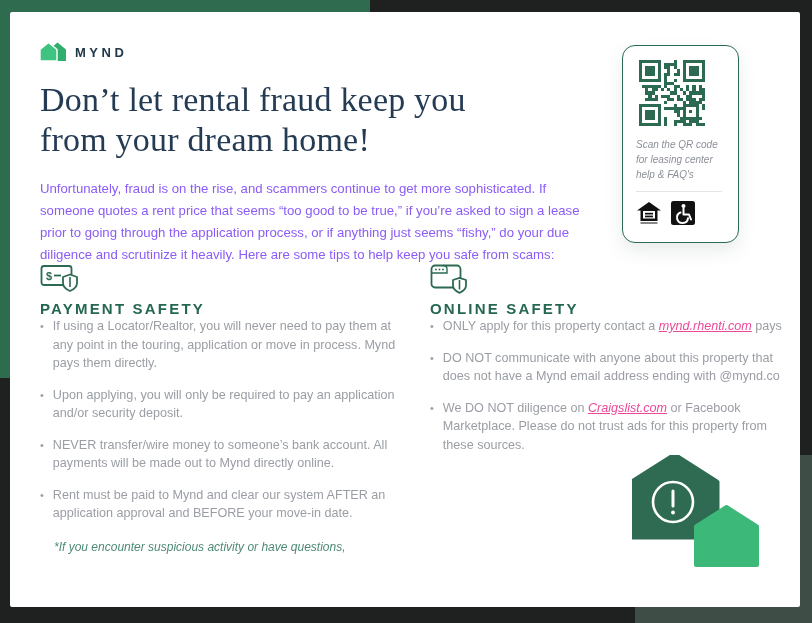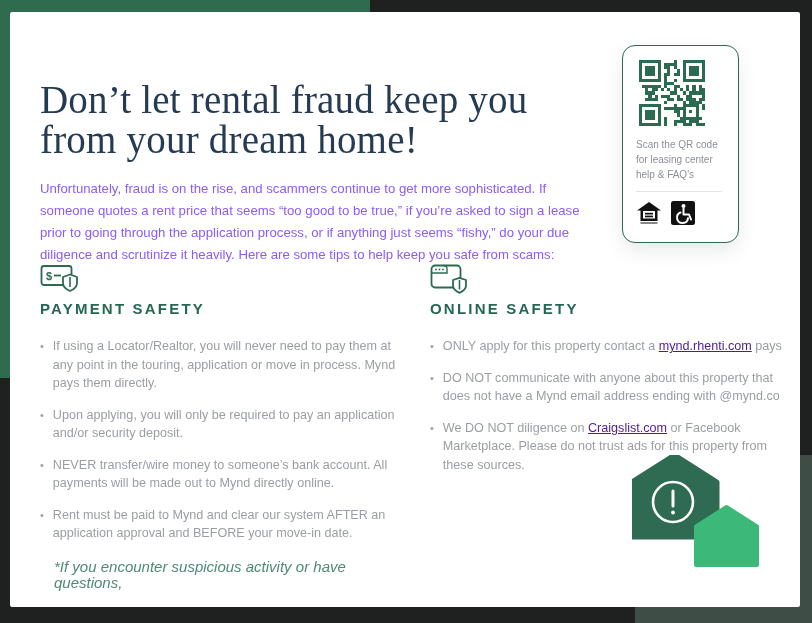--- a/index.html
+++ b/index.html
@@ -12,59 +12,68 @@
 
   
   .card { position:absolute; left:10px; top:12px; width:790px; height:595px; background:#ffffff; border-radius:2px; overflow:hidden; }
 
   
   .logo { position:absolute; left:30px; top:28px; display:flex; align-items:center; gap:8px; }
   .logo .brand { font-size:13px; font-weight:800; letter-spacing:3.5px; color:#20384c; }
 
   
   .title { position:absolute; left:30px; top:68px; font-family:"Liberation Serif", serif; font-weight:400;
-           font-size:39px; line-height:40px; color:#243b53; letter-spacing:0.2px; }
+           font-size:34px; line-height:40px; color:#243b53; letter-spacing:0.2px; }
 
   
   .intro { position:absolute; left:30px; top:166px; width:556px; font-size:13.2px; line-height:22px; color:#8b5cf6; }
 
   
   .col { position:absolute; top:252px; }
   .col-left  { left:30px;  width:366px; }
   .col-right { left:420px; width:360px; }
   .col-icon { height:28px; margin-bottom:8px; }
-  .col-heading { font-size:15px; font-weight:700; letter-spacing:2.2px; color:#256750; margin-bottom:20px; }
+  .col-heading { font-size:15px; font-weight:700; letter-spacing:2.2px; color:#256750; margin-bottom:0; }
   .bullets { list-style:none; }
   .bullets li { display:flex; gap:9px; margin-bottom:13px; font-size:12.6px; line-height:18.5px; color:#9a9ea4; }
   .bullets li .dot { color:#9a9ea4; font-size:11px; line-height:18.5px; }
-  .link { text-decoration:underline; color:#4c1d95; cursor:pointer; }
-
-  
-  .footer-note { margin-top:16px; padding-left:14px; font-style:italic; font-size:15px; line-height:16.5px; color:#4d8a74; }
+  .link { text-decoration:underline; color:#ec4899; cursor:pointer;font-style:italic; }
+
+  
+  .footer-note { margin-top:16px; padding-left:14px; font-style:italic; font-size:12px; line-height:16.5px; color:#4d8a74; }
 
   
   .qr-card { position:absolute; left:612px; top:33px; width:117px; height:198px; background:#fff;
              border:1.5px solid #2d6a52; border-radius:13px; padding:14px 12px 10px 13px;
              box-shadow:0 8px 18px rgba(40,70,60,0.10); }
   .qr-code { width:66px; height:66px; margin-left:3px; }
-  .qr-caption { margin-top:11px; font-size:10px; line-height:15px; color:#8b9097; }
+  .qr-caption { margin-top:11px; font-size:10px; line-height:15px; color:#8b9097;font-style:italic; }
   .qr-divider { margin-top:9px; border-top:1px solid #e3e4e6; width:86px; }
   .qr-icons { margin-top:9px; display:flex; align-items:flex-start; gap:9px; }
 
   
   .houses { position:absolute; left:622px; top:443px; }
 </style>
 </head>
 <body>
 
 <div class="accent-green-corner"></div>
 <div class="accent-sage-corner"></div>
 
 <div class="card">
 
+  <div class="logo">
+    <span>
+      <svg width="27" height="21" viewBox="0 0 27 21">
+        <polygon points="9,9.5 17.5,2.5 26,9.5 26,21 9,21" fill="#2fae6d"></polygon>
+        <polygon points="0,9.5 8.5,2.5 17,9.5 17,21 0,21" fill="#3fc380" stroke="#ffffff" stroke-width="1.4"></polygon>
+      </svg>
+    </span>
+    <span class="brand">MYND</span>
+  </div>
 
   <h1 class="title">
     <span>Don’t let rental fraud keep you</span><br>
     <span>from your dream home!</span>
   </h1>
 
   <p class="intro">Unfortunately, fraud is on the rise, and scammers continue to get more sophisticated. If someone quotes a rent price that seems “too good to be true,” if you’re asked to sign a lease prior to going through the application process, or if anything just seems “fishy,”  do your due diligence and scrutinize it heavily. Here are some tips to help keep you safe from scams:</p>
 
   <div class="col col-left">
     <div class="col-icon">

